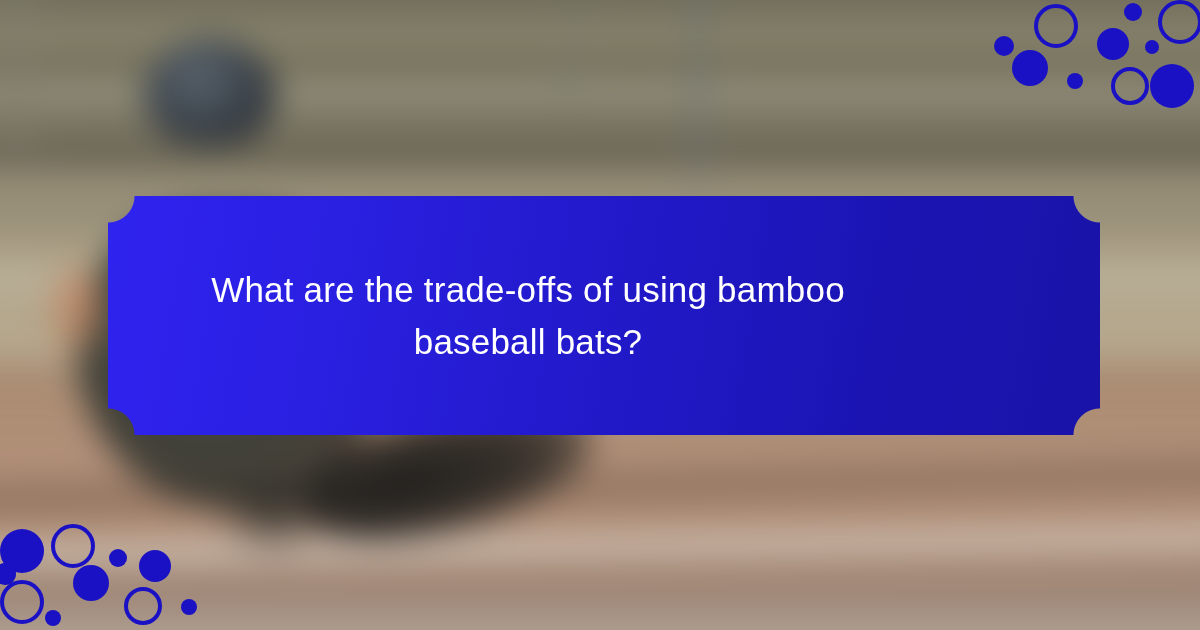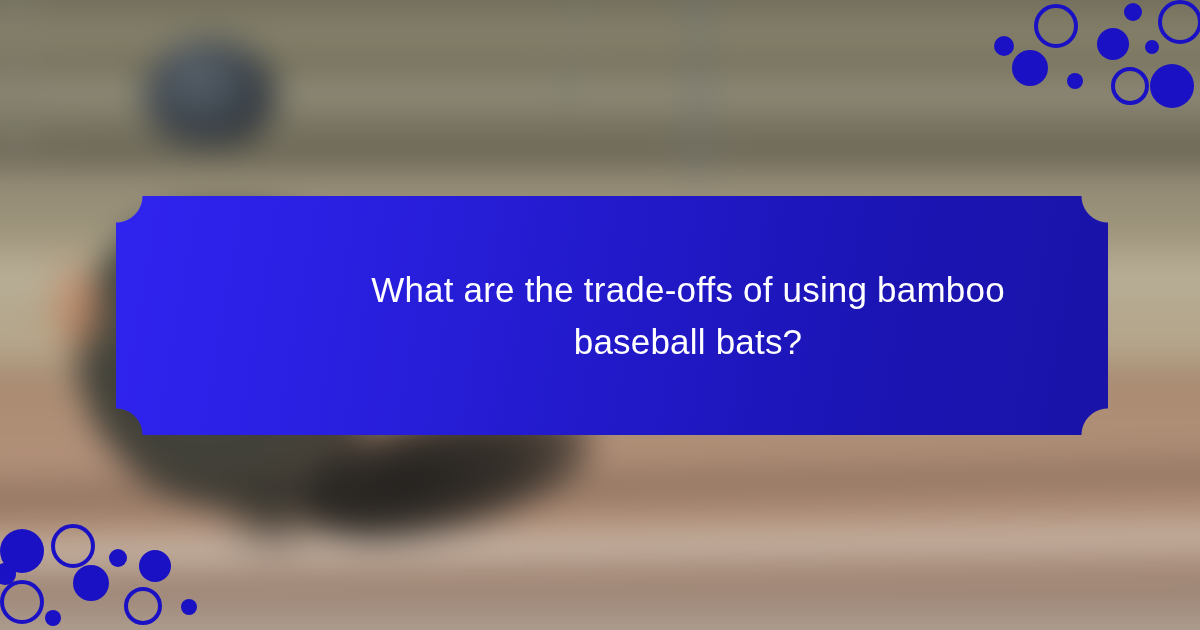--- a/index.html
+++ b/index.html
@@ -192,22 +192,21 @@
       radial-gradient(circle 26px at 0 100%, transparent 0 26px, #000 27px);
     -webkit-mask-composite: source-in;
     mask-image:
       radial-gradient(circle 26px at 0 0,   transparent 0 26px, #000 27px),
       radial-gradient(circle 26px at 100% 0,   transparent 0 26px, #000 27px),
       radial-gradient(circle 26px at 100% 100%, transparent 0 26px, #000 27px),
       radial-gradient(circle 26px at 0 100%, transparent 0 26px, #000 27px);
     mask-composite: intersect;
     display: flex;
     align-items: center;
-    justify-content: flex-end;
-    margin-left: 8px;
+    justify-content: flex-start;
   }
   .card-title {
     color: #ffffff;
     font-size: 35px;
     line-height: 52px;
     font-weight: 400;
     text-align: center;
     letter-spacing: 0.2px;
     max-width: 760px;
     margin: 0;

